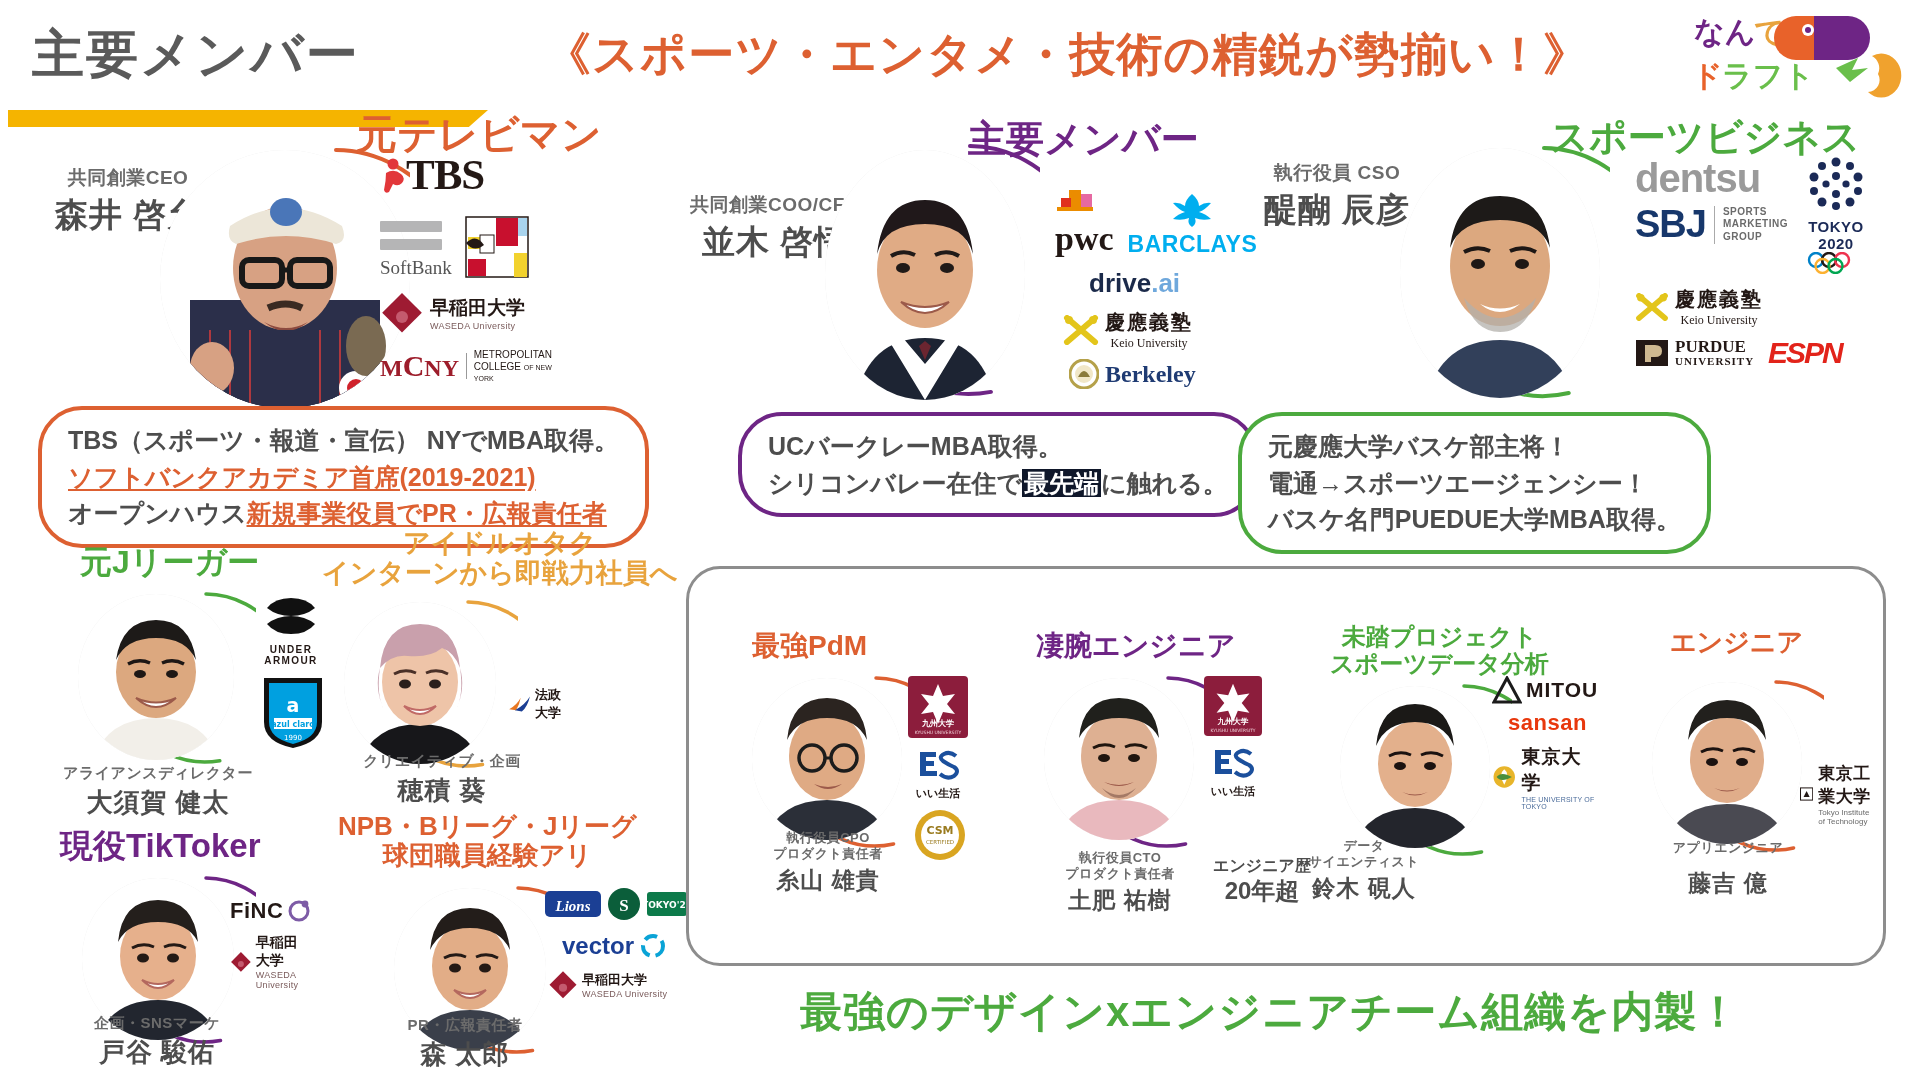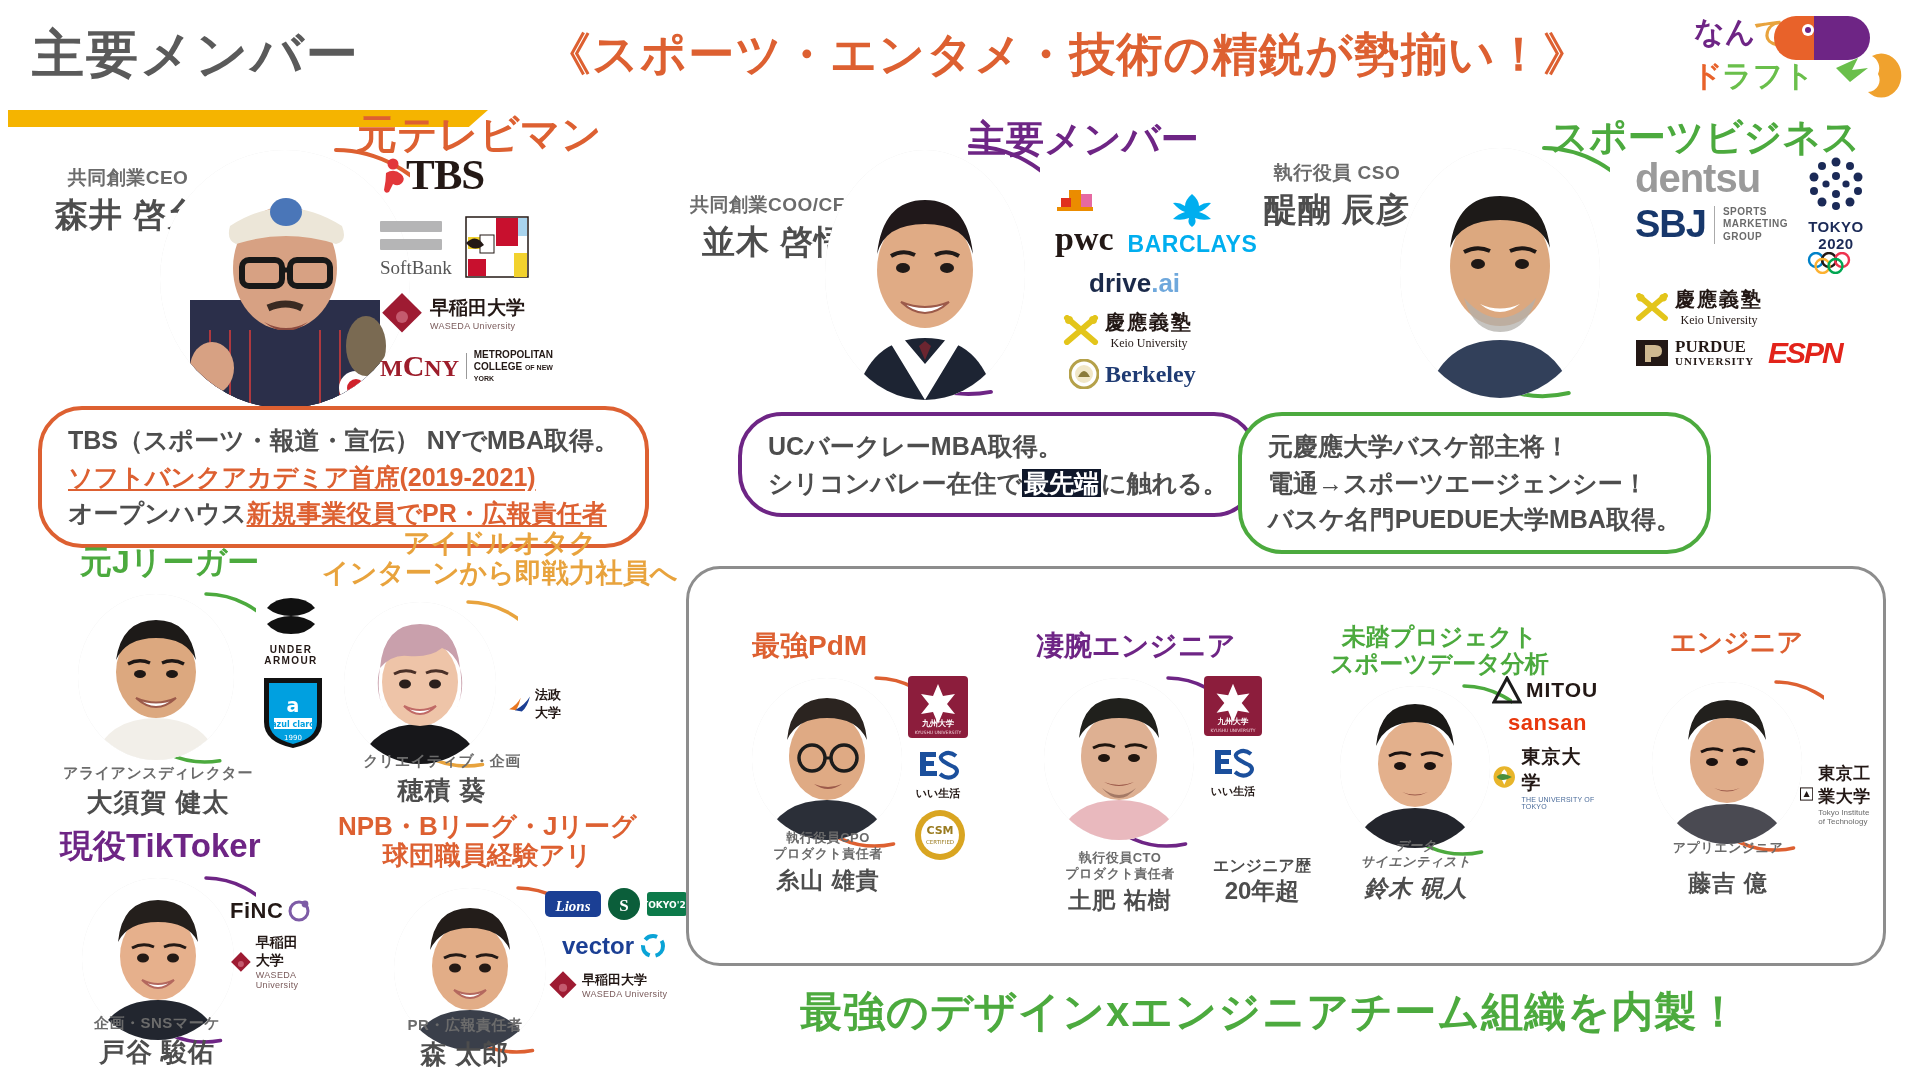--- a/index.html
+++ b/index.html
@@ -70,21 +70,21 @@
 
   
   .logos { position:absolute; }
 
   .tbs { font-family:"Liberation Serif",serif; font-weight:bold; font-size:43px; color:#231815; letter-spacing:-1px;}
   .softbank-bar { width:62px; height:11px; background:#b5b5b6; border-radius:1px; margin-bottom:7px;}
   .softbank-txt { font-family:"Liberation Serif",serif; font-size:19px; color:#555; }
   .waseda-txt { font-size:19px; color:#231815; font-weight:bold;}
   .waseda-sub { font-size:9px; color:#7a5b5b; letter-spacing:.3px;}
   .mcny-m { font-family:"Liberation Serif",serif; color:#9d1d2b; font-size:24px; font-weight:bold;}
-  .mcny-r { font-size:10px; color:#231815; font-weight:bold; line-height:1.15; }
+  .mcny-r { font-size:10px; color:#231815; font-weight:normal; line-height:1.15; }
   .pwc { font-family:"Liberation Serif",serif; font-size:34px; color:#231815; font-weight:bold;}
   .barclays { font-size:23px; color:#00aeef; font-weight:bold; letter-spacing:.5px;}
   .driveai { font-size:26px; font-weight:bold; color:#1b2a4a; }
   .driveai i { color:#6fa8dc; font-style:normal; }
   .keio { font-family:"Liberation Serif",serif; font-size:20px; color:#231815; font-weight:bold; letter-spacing:2px;}
   .keio-sub { font-family:"Liberation Serif",serif; font-size:12px; color:#231815;}
   .berkeley { font-family:"Liberation Serif",serif; font-size:24px; color:#1f3b73; font-weight:bold;}
   .dentsu { font-size:40px; font-weight:bold; color:#9a9a9a; letter-spacing:-1px;}
   .sbj { font-size:38px; font-weight:bold; color:#17376b; letter-spacing:-1px;}
   .sbj-sub { font-size:10px; color:#6b6b6b; font-weight:bold; line-height:1.25; letter-spacing:.5px;}
@@ -662,21 +662,21 @@
           <circle cx="16" cy="16" r="14" fill="#e8b52a"></circle>
           <path d="M16 6 q8 6 0 20 q-8 -14 0 -20z" fill="#fff"></path>
           <path d="M6 16 q6 -8 20 0 q-14 8 -20 0z" fill="#4a8f3c"></path>
         </svg>
         <div style="margin-left:5px;">
           <div class="todai">東京大学</div>
           <div class="todai-sub">THE UNIVERSITY OF TOKYO</div>
         </div>
       </div>
     </div>
-    <div class="role tiny" style="left:1326px; top:838px; width:180px;font-style:italic;">
+    <div class="role tiny" style="left:1274px; top:838px; width:180px;">
       <span class="pos">データ</span>
       <span class="pos">サイエンティスト</span>
       <span class="nm">鈴木 硯人</span>
     </div>
   </div>
 
   <div class="member">
     <div class="cat-label" style="left:1670px; top:628px; font-size:26px; color:#dd6031;">エンジニア</div>
     <svg style="position:absolute; left:1630px; top:676px;" width="194" height="178">
       <path d="M146 6 a84 84 0 1 1 -2 0" fill="none" stroke="#dd6031" stroke-width="3.5" stroke-dasharray="190 54 186 600" stroke-linecap="round"></path>

